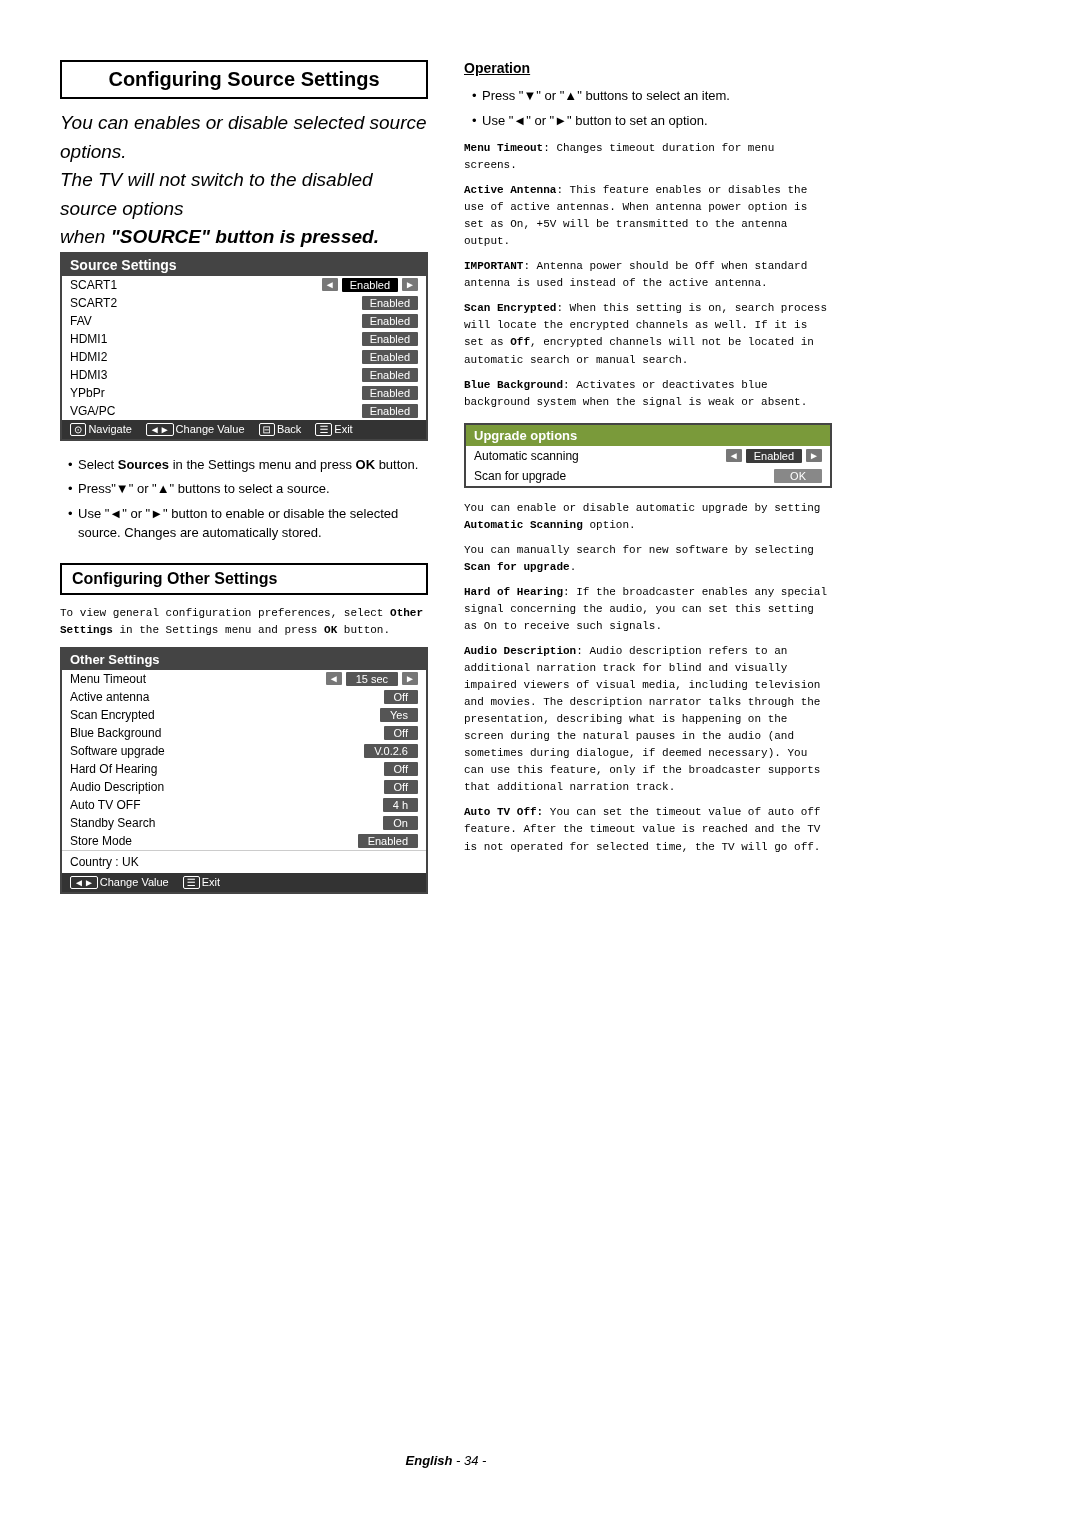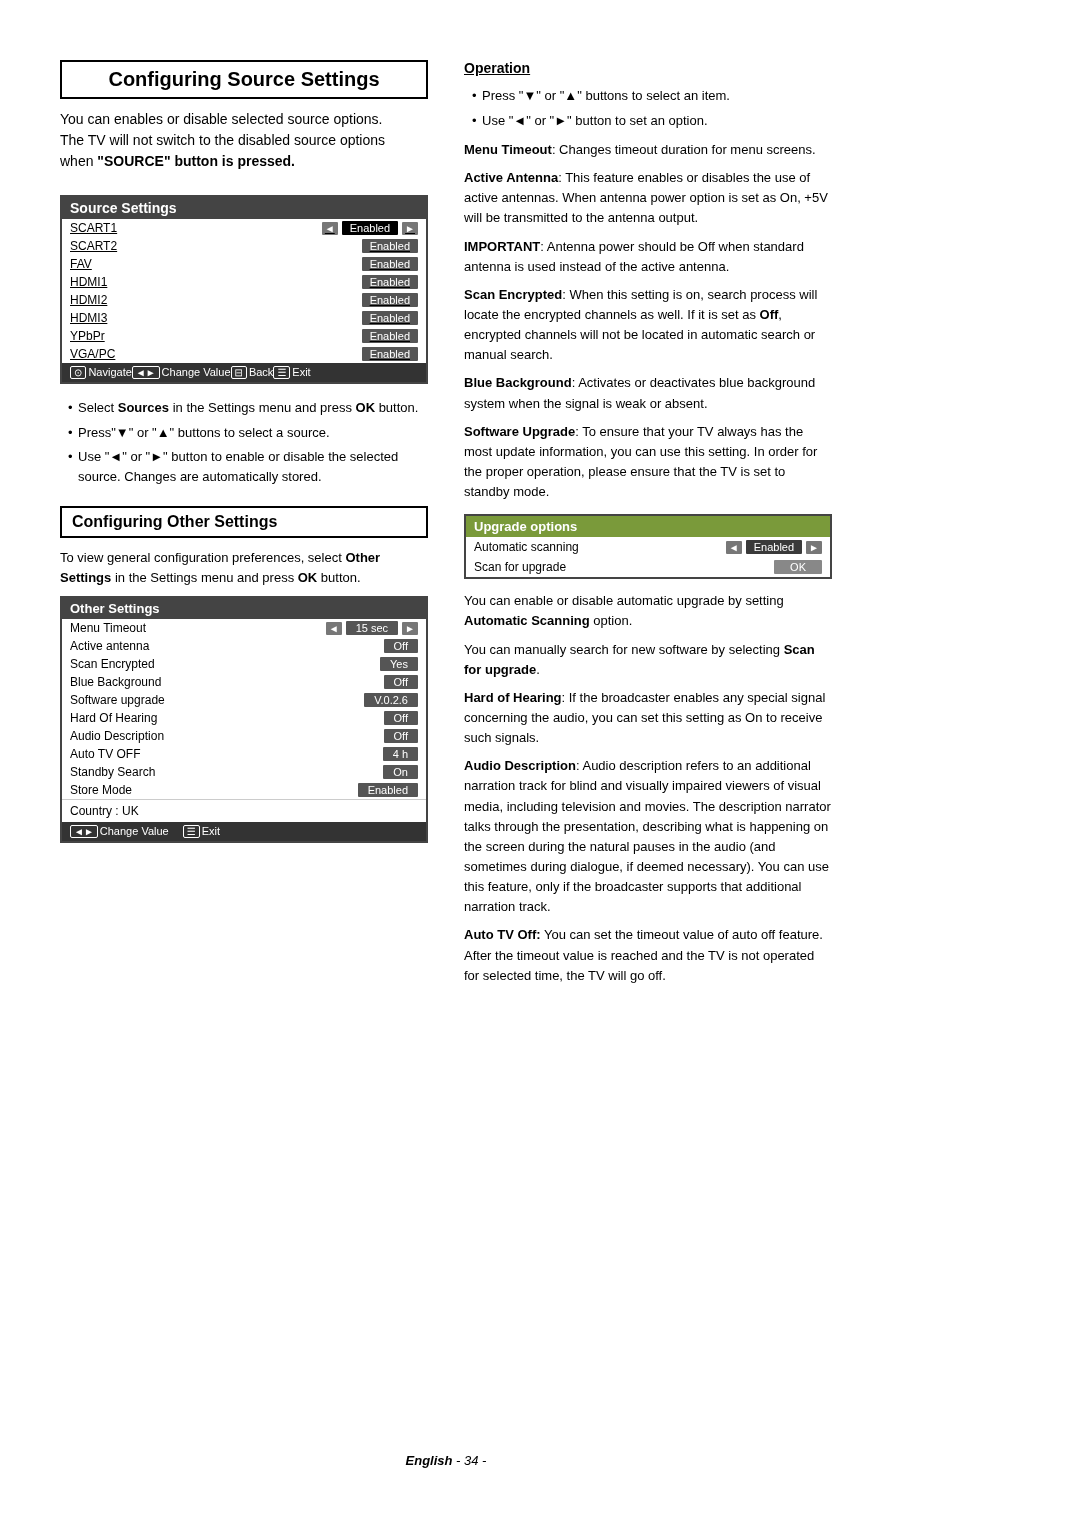--- a/index.html
+++ b/index.html
@@ -34,22 +34,23 @@
     h2 {
       font-size: 20px;
       font-weight: bold;
       text-align: center;
       border: 2px solid #000;
       padding: 6px 12px;
       margin-bottom: 10px;
       background: #fff;
     }
     .subtitle {
-      font-size: 14px;
-      margin-bottom: 23px;
+      font-style: italic;
+      font-size: 19px;
+      margin-bottom: 0;
       line-height: 1.5;
     }
     .subtitle strong {
       font-weight: bold;
     }
     
     .settings-box {
       border: 2px solid #444;
       margin-bottom: 14px;
       background: #fff;
@@ -62,21 +63,20 @@
       padding: 3px 8px;
     }
     .settings-table {
       width: 100%;
       border-collapse: collapse;
       font-size: 12px;
     }
     .settings-table tr td {
       padding: 2px 8px;
       vertical-align: middle;
-      text-decoration: underline;
     }
     .settings-table tr td:first-child {
       color: #000;
       width: 50%;
     }
     .settings-table tr td:last-child {
       text-align: right;
     }
     .value-cell {
       display: flex;
@@ -101,21 +101,21 @@
       background: #777;
       padding: 1px 3px;
       border-radius: 1px;
     }
     .settings-nav {
       background: #333;
       color: #fff;
       font-size: 11px;
       padding: 3px 8px;
       display: flex;
-      gap: 0;
+      gap: 14px;
       align-items: center;
     }
     .nav-icon {
       display: inline-block;
       border: 1px solid #fff;
       border-radius: 2px;
       padding: 0 3px;
       font-size: 10px;
       margin-right: 2px;
     }
@@ -138,23 +138,24 @@
       left: 0;
     }
     
     .section-heading {
       font-weight: bold;
       font-size: 14px;
       text-decoration: underline;
       margin-bottom: 8px;
     }
     .right-para {
-      font-size: 13px;
+      font-size: 11px;
       line-height: 1.55;
       margin-bottom: 8px;
+      font-family: Liberation Mono, monospace;
     }
     .right-para strong {
       font-weight: bold;
     }
     
     .upgrade-box {
       border: 2px solid #444;
       margin: 12px 0;
       background: #fff;
     }
@@ -491,23 +492,20 @@
       </p>
       <p class="right-para">
         <strong>IMPORTANT</strong>: Antenna power should be Off when standard antenna is used instead of the active antenna.
       </p>
       <p class="right-para">
         <strong>Scan Encrypted</strong>: When this setting is on, search process will locate the encrypted channels as well. If it is set as <strong>Off</strong>, encrypted channels will not be located in automatic search or manual search.
       </p>
       <p class="right-para">
         <strong>Blue Background</strong>: Activates or deactivates blue background system when the signal is weak or absent.
       </p>
-      <p class="right-para">
-        <strong>Software Upgrade</strong>: To ensure that your TV always has the most update information, you can use this setting. In order for the proper operation, please ensure that the TV is set to standby mode.
-      </p>
 
       <div class="upgrade-box">
         <div class="upgrade-box-title">Upgrade options</div>
         <table class="upgrade-table">
           <tbody>
             <tr>
               <td>Automatic scanning</td>
               <td>
                 <div class="upgrade-val">
                   <span class="arrow">◄</span>

